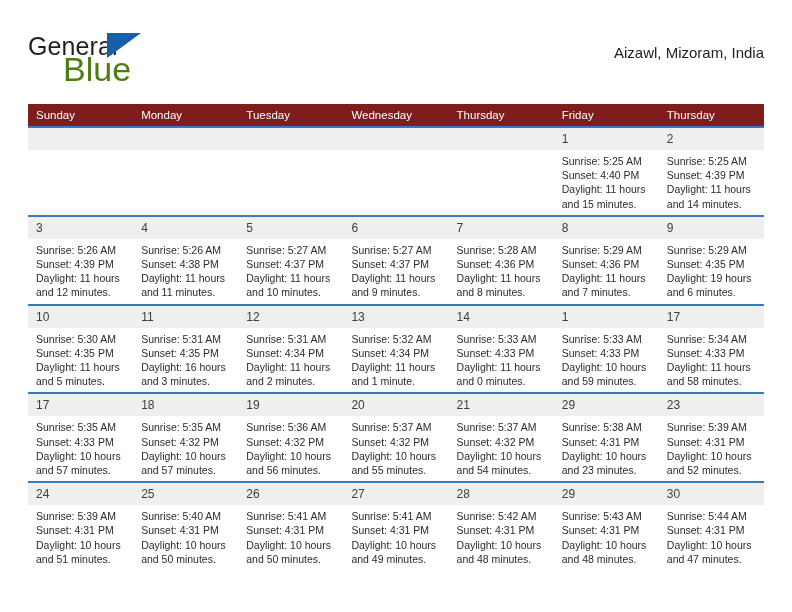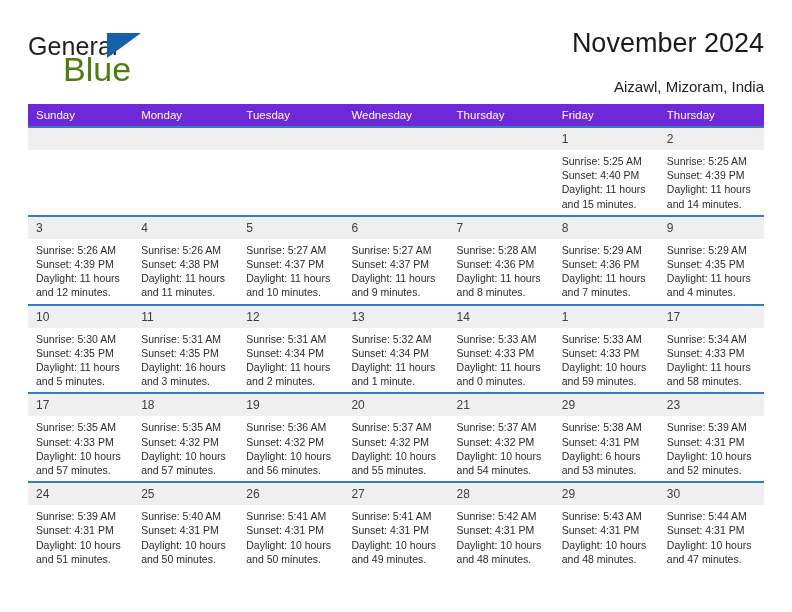--- a/index.html
+++ b/index.html
@@ -90,21 +90,21 @@
   
   .calendar {
     position: absolute;
     left: 28px;
     top: 104px;
     width: 736px;
     border-collapse: collapse;
     table-layout: fixed;
   }
   .calendar th {
-    background: #6d28d9;
+    background: #7f1d1d;
     color: #ffffff;
     font-size: 11.5px;
     font-weight: 400;
     text-align: left;
     padding: 5px 0 5px 8px;
     height: 9px;
     border: none;
   }
   .calendar td {
     vertical-align: top;
@@ -148,21 +148,20 @@
 
   <div class="masthead">
 
     <div class="logo">
       <span class="logo-general">General</span>
       <span class="logo-tri"></span>
       <span class="logo-blue">Blue</span>
     </div>
 
     <div class="title-block">
-      <div class="cal-title">November 2024</div>
       <div class="cal-subtitle">Aizawl, Mizoram, India</div>
     </div>
 
   </div>
 
   <table class="calendar">
     <thead>
       <tr>
         <th>Sunday</th>
         <th>Monday</th>
@@ -254,21 +253,21 @@
               <div>Sunrise: 5:29 AM</div>
               <div>Sunset: 4:36 PM</div>
               <div class="daylight">Daylight: 11 hours and 7 minutes.</div>
             </div>
           </td>
           <td>
             <span class="daynum">9</span>
             <div class="info">
               <div>Sunrise: 5:29 AM</div>
               <div>Sunset: 4:35 PM</div>
-              <div class="daylight">Daylight: 11 hours and 4 minutes.</div>
+              <div class="daylight">Daylight: 19 hours and 6 minutes.</div>
             </div>
           </td>
         </tr>
         <tr class="week-row">
           <td>
             <span class="daynum">10</span>
             <div class="info">
               <div>Sunrise: 5:30 AM</div>
               <div>Sunset: 4:35 PM</div>
               <div class="daylight">Daylight: 11 hours and 5 minutes.</div>
@@ -362,21 +361,21 @@
               <div>Sunrise: 5:37 AM</div>
               <div>Sunset: 4:32 PM</div>
               <div class="daylight">Daylight: 10 hours and 54 minutes.</div>
             </div>
           </td>
           <td>
             <span class="daynum">29</span>
             <div class="info">
               <div>Sunrise: 5:38 AM</div>
               <div>Sunset: 4:31 PM</div>
-              <div class="daylight">Daylight: 6 hours and 53 minutes.</div>
+              <div class="daylight">Daylight: 10 hours and 23 minutes.</div>
             </div>
           </td>
           <td>
             <span class="daynum">23</span>
             <div class="info">
               <div>Sunrise: 5:39 AM</div>
               <div>Sunset: 4:31 PM</div>
               <div class="daylight">Daylight: 10 hours and 52 minutes.</div>
             </div>
           </td>

